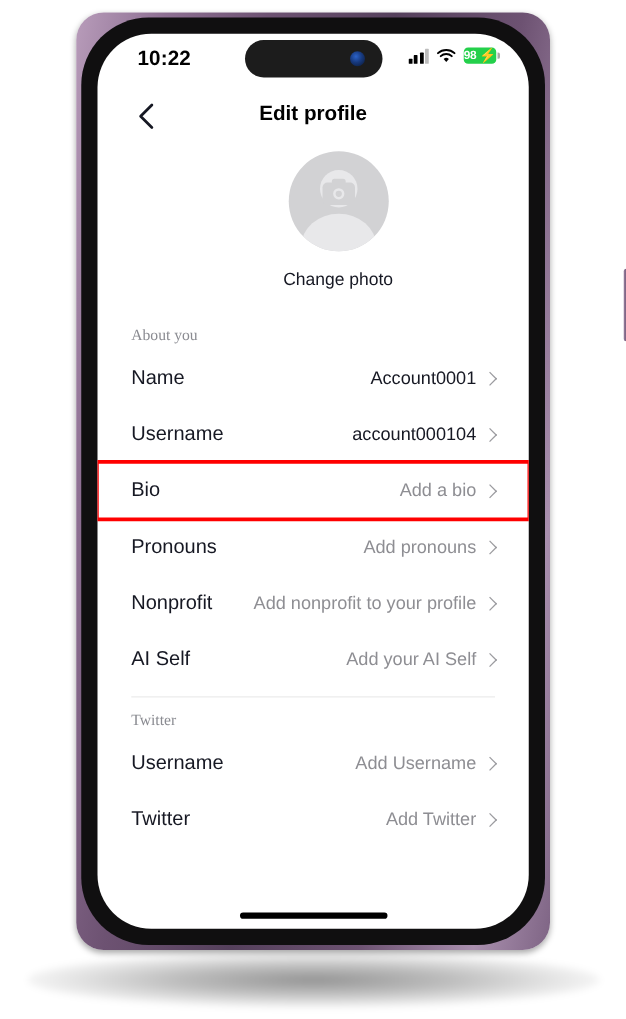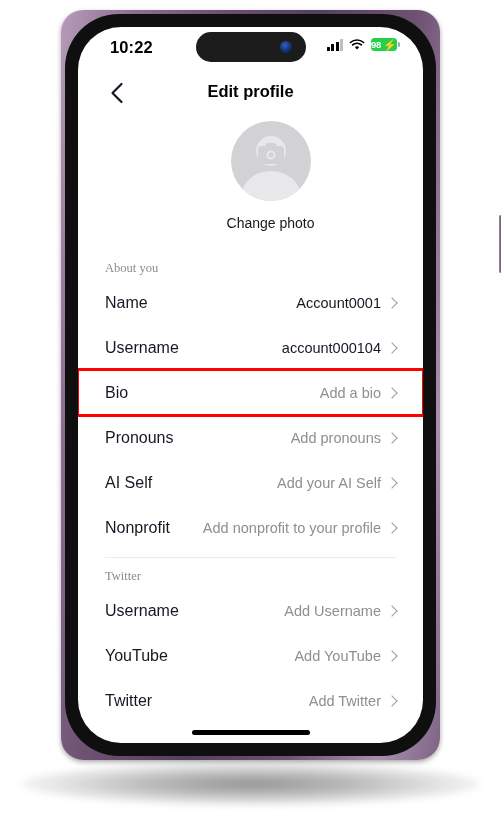--- a/index.html
+++ b/index.html
@@ -446,54 +446,47 @@
 
         <div class="row">
           <span class="row-label">Pronouns</span>
           <span class="row-right">
             <span class="row-value placeholder">Add pronouns</span>
             <span class="chev"></span>
           </span>
         </div>
 
         <div class="row">
+          <span class="row-label">Nonprofit</span>
+          <span class="row-right">
+            <span class="row-value placeholder">Add nonprofit to your profile</span>
+            <span class="chev"></span>
+          </span>
+        </div>
+
+        <div class="row">
           <span class="row-label">AI Self</span>
           <span class="row-right">
             <span class="row-value placeholder">Add your AI Self</span>
             <span class="chev"></span>
           </span>
         </div>
 
-        <div class="row">
-          <span class="row-label">Nonprofit</span>
-          <span class="row-right">
-            <span class="row-value placeholder">Add nonprofit to your profile</span>
-            <span class="chev"></span>
-          </span>
-        </div>
-
         <div class="divider"></div>
 
         <div class="section-title">Twitter</div>
 
         <div class="row">
           <span class="row-label">Username</span>
           <span class="row-right">
             <span class="row-value placeholder">Add Username</span>
             <span class="chev"></span>
           </span>
         </div>
 
-        <div class="row">
-          <span class="row-label">YouTube</span>
-          <span class="row-right">
-            <span class="row-value placeholder">Add YouTube</span>
-            <span class="chev"></span>
-          </span>
-        </div>
 
         <div class="row">
           <span class="row-label">Twitter</span>
           <span class="row-right">
             <span class="row-value placeholder">Add Twitter</span>
             <span class="chev"></span>
           </span>
         </div>
 
       </div>

